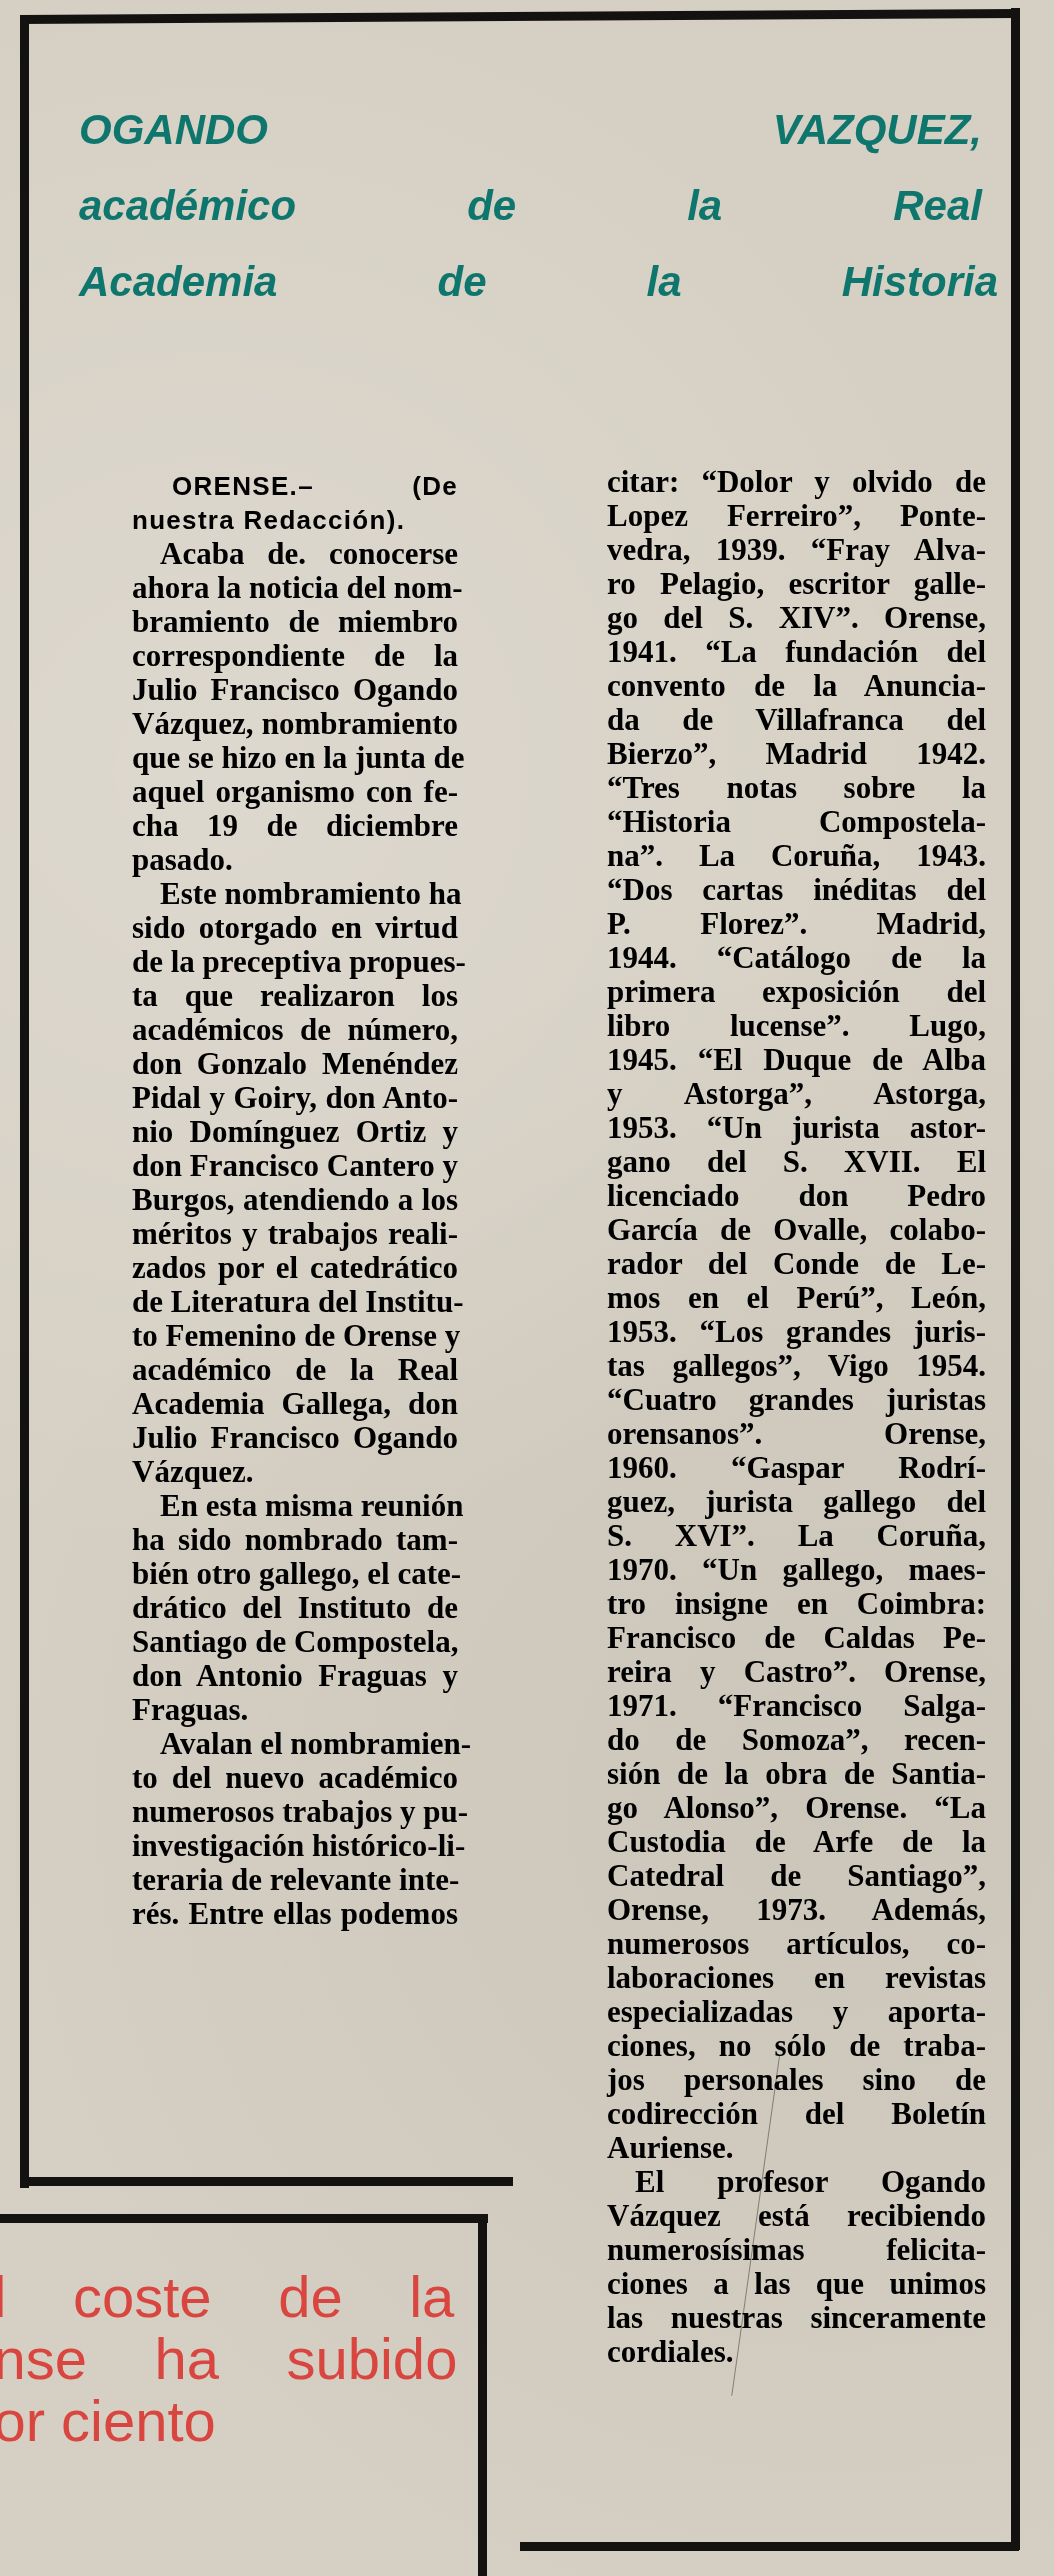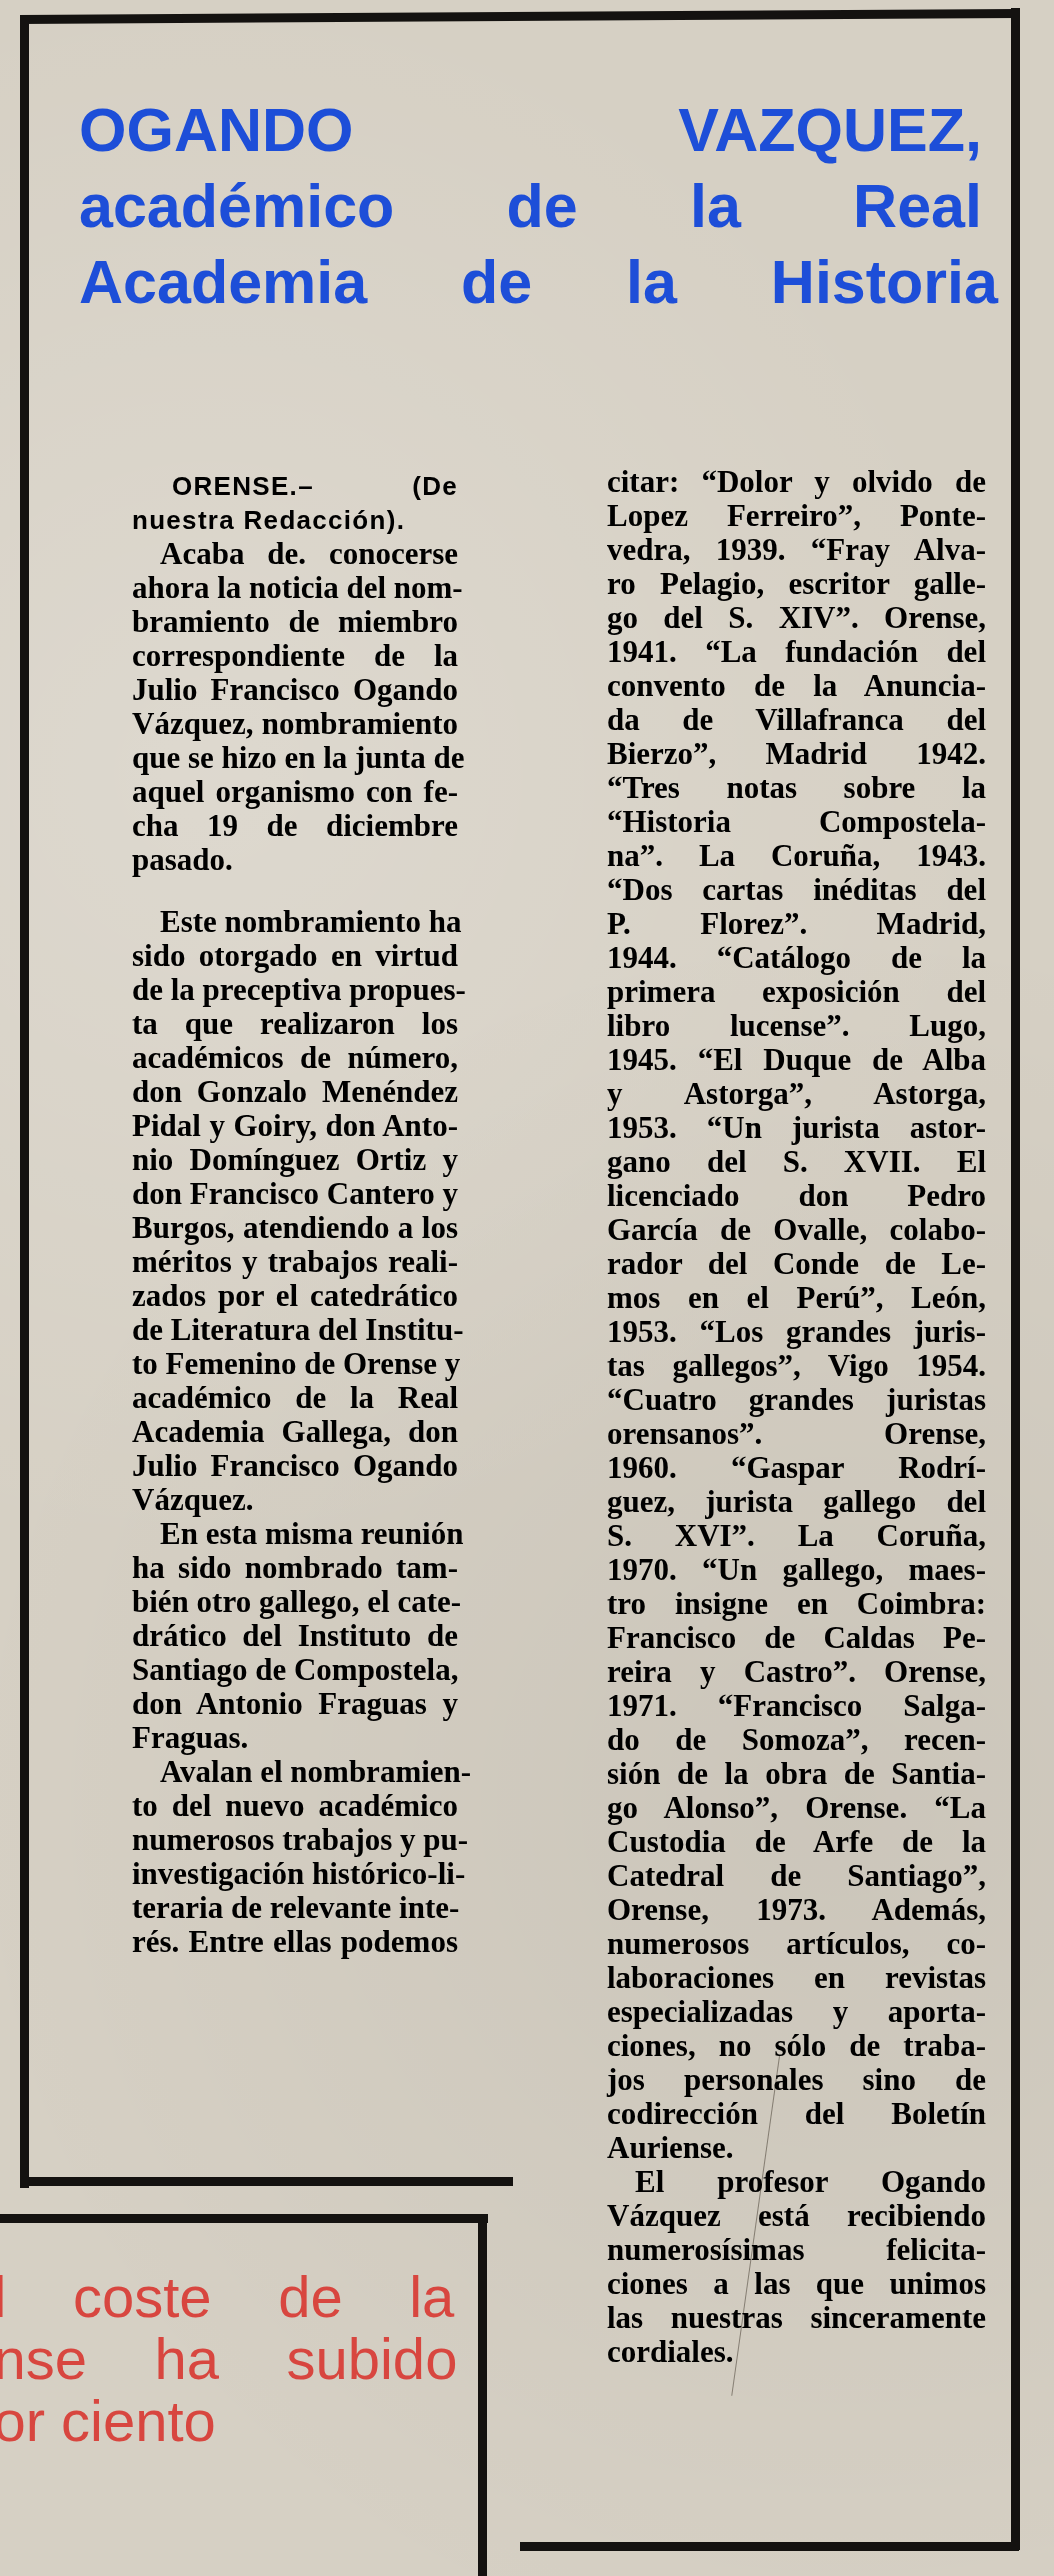--- a/index.html
+++ b/index.html
@@ -7,21 +7,21 @@
     width: 1054px; height: 2576px; position: relative; overflow: hidden;
     background: #d6d0c4;
     background-image:
       radial-gradient(circle at 20% 30%, rgba(255,255,255,0.18), transparent 40%),
       radial-gradient(circle at 80% 70%, rgba(0,0,0,0.05), transparent 45%);
   }
   .rule { position: absolute; background: #141210; }
   .headline {
     position: absolute; left: 79px; top: 92px; width: 922px;
     font-family: "Liberation Sans", sans-serif; font-weight: bold;
-    color: #1d4ed8; line-height: 76px; font-size: 61px;
+    color: #0f766e; line-height: 76px; font-size: 42px; font-style: italic;
   }
   .hl-line { display: flex; justify-content: space-between; white-space: nowrap; }
   .hl-line span { display: inline-block; }
   .col {
     position: absolute; font-family: "Liberation Serif", serif; color: #000000;
     font-size: 31px; line-height: 34px; text-align: justify; font-weight: bold;
   }
   .col .line { display: block; text-align: justify; text-align-last: justify; white-space: nowrap; }
   .col .line.last { text-align-last: left; }
   .byline { font-family: "Liberation Sans", sans-serif; letter-spacing: 1.3px; font-size: 26px; }
@@ -75,21 +75,21 @@
       <span class="line" style="padding-left: 28px;">Acaba de. conocerse</span>
       <span class="line">ahora la noticia del nom-</span>
       <span class="line">bramiento de miembro</span>
       <span class="line">correspondiente de la</span>
       <span class="line">Julio Francisco Ogando</span>
       <span class="line">Vázquez, nombramiento</span>
       <span class="line">que se hizo en la junta de</span>
       <span class="line">aquel organismo con fe-</span>
       <span class="line">cha 19 de diciembre</span>
       <span class="line last">pasado.</span>
-      <span class="line" style="padding-left: 28px; margin-top: 28px;">Este nombramiento ha</span>
+      <span class="line" style="padding-left: 28px;">Este nombramiento ha</span>
       <span class="line">sido otorgado en virtud</span>
       <span class="line">de la preceptiva propues-</span>
       <span class="line">ta que realizaron los</span>
       <span class="line">académicos de número,</span>
       <span class="line">don Gonzalo Menéndez</span>
       <span class="line">Pidal y Goiry, don Anto-</span>
       <span class="line">nio Domínguez Ortiz y</span>
       <span class="line">don Francisco Cantero y</span>
       <span class="line">Burgos, atendiendo a los</span>
       <span class="line">méritos y trabajos reali-</span>

